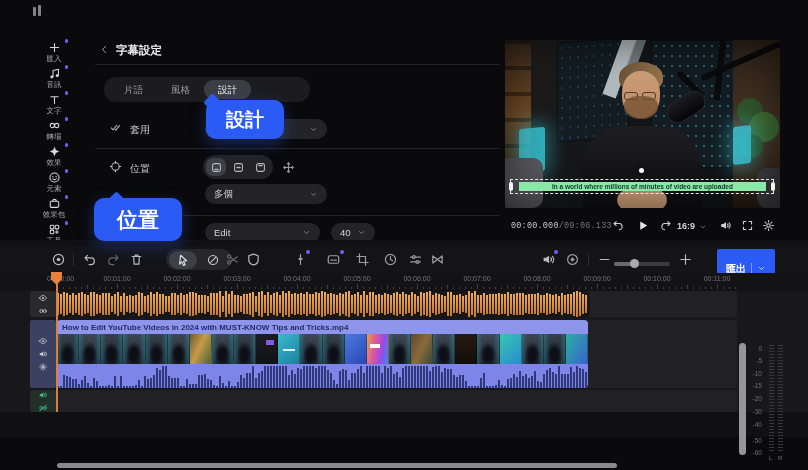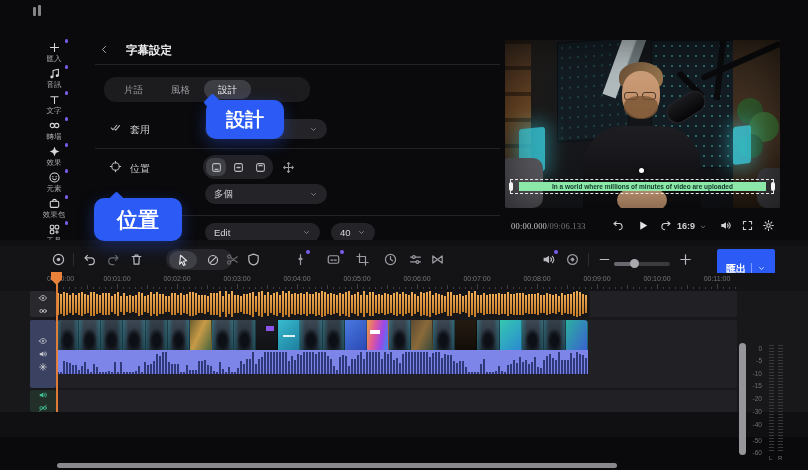--- a/index.html
+++ b/index.html
@@ -14,21 +14,21 @@
   
   #sidebar{position:absolute;left:36px;top:40px;width:36px}
   .side-item{position:relative;height:26px;display:flex;flex-direction:column;align-items:center;cursor:pointer}
   .side-item .sic{position:relative;width:13px;height:13px;color:#d8d8dc}
   .side-item .sic svg{width:100%;height:100%}
   .side-item .slbl{font-size:7.5px;color:#a8a8ae;margin-top:1px;white-space:nowrap}
   .side-item .pdot{right:4px;top:-1px;width:3.5px;height:3.5px}
 
   
   .divider{position:absolute;left:95px;width:405px;height:1px;background:#232327}
-  #panel-title{position:absolute;left:126px;top:43px;font-size:11.5px;font-weight:bold;color:#f0f0f2}
+  #panel-title{position:absolute;left:116px;top:43px;font-size:11.5px;font-weight:bold;color:#f0f0f2}
   #tabs{position:absolute;left:104px;top:77px;height:25px;width:206px;background:#1c1c1f;border-radius:12px;display:flex;align-items:center;padding:0 6px}
   .tab{font-size:9.5px;color:#9a9aa0;padding:0 14px;height:19px;line-height:19px;border-radius:9px;cursor:pointer}
   .tab.active{background:#3d3d44;color:#f0f0f2}
   .rowlbl{position:absolute;font-size:10px;color:#cfcfd3}
   .pill{position:absolute;background:#242428;border-radius:10px;display:flex;align-items:center;padding:0 9px;color:#d6d6da;font-size:9.5px;cursor:pointer}
   .pill .chev{position:relative;margin-left:auto;width:9px;height:9px;color:#9a9aa0}
   .alignGroup{position:absolute;left:203px;top:155px;width:70px;height:24px;background:#232327;border-radius:12px;display:flex;align-items:center;gap:2px;padding:0 3px}
   .alignBtn{width:20px;height:18px;border-radius:7px;display:flex;align-items:center;justify-content:center;color:#b9b9bf;cursor:pointer}
   .alignBtn.sel{background:#3f3f46;color:#fff}
   .alignBtn .aic{position:relative;width:13px;height:13px}
@@ -59,21 +59,21 @@
   .pv-mic{position:absolute;left:160px;top:56px;width:42px;height:22px;border-radius:11px;background:linear-gradient(180deg,#1c1c20,#050507);border:1px solid #26262a;transform:rotate(-32deg)}
   .pv-vig{position:absolute;inset:0;box-shadow:inset 0 0 40px rgba(0,0,0,.55);pointer-events:none}
   .pv-dot{position:absolute;left:134px;top:128px;width:5px;height:5px;border-radius:50%;background:#fff;box-shadow:0 0 4px rgba(0,0,0,.6)}
   #sub-sel{position:absolute;left:5px;top:139px;width:264px;height:15px;border:1px dashed rgba(242,242,242,.95);z-index:30}
   #sub-bar{position:absolute;left:8px;top:2px;width:247px;height:9px;background:#8ce8a9;display:flex;align-items:center;justify-content:center}
   #sub-bar span{font-size:6.5px;font-weight:bold;color:#10382a;white-space:nowrap}
   .sub-handle{position:absolute;top:2px;width:4px;height:9px;border-radius:2px;background:#f5f5f5}
 
   
   #pctrl{position:absolute;left:505px;top:212px;width:275px;height:28px}
-  #timecode{position:absolute;left:6px;top:9px;font-family:Liberation Serif, serif;font-size:8.5px;letter-spacing:.2px}
+  #timecode{position:absolute;left:6px;top:9px;font-family:Liberation Mono, monospace;font-size:8.5px;letter-spacing:.2px}
   #timecode .cur{color:#c9c9cd}
   #timecode .tot{color:#77777d}
   #ratio{position:absolute;left:172px;top:9px;font-size:9px;font-weight:bold;color:#d2d2d6;cursor:pointer}
 
   
   #tl{position:absolute;left:0;top:240px;width:808px;height:197px;background:#101013}
   #toolbar{position:absolute;left:0;top:6px;width:808px;height:27px;background:#141417}
   .vdiv{position:absolute;width:1px;height:13px;background:#2c2c31}
   #toolGroup{position:absolute;left:166px;top:3px;width:66px;height:21px;background:#26262b;border-radius:10.5px;display:flex;align-items:center;padding:0 3px;gap:2px}
   .toolBtn{width:28px;height:18px;border-radius:9px;display:flex;align-items:center;justify-content:center;cursor:pointer}
@@ -879,20 +879,23 @@
           <i class="wbarO" style="height: 80.2983%;"></i>
           <i class="wbarO" style="height: 76.4373%;"></i>
           <i class="wbarO" style="height: 89.0579%;"></i>
           <i class="wbarO" style="height: 96.6799%;"></i>
           <i class="wbarO" style="height: 92.8446%;"></i>
           <i class="wbarO" style="height: 78.6958%;"></i>
           <i class="wbarO" style="height: 67.8574%;"></i>
         </div>
       </div>
     <div id="clipV">
+      <div class="vtitle">
+        <span>How to Edit YouTube Videos in 2024 with MUST-KNOW Tips and Tricks.mp4</span>
+      </div>
       <div class="vthumbs" id="thumbs">
           <div class="cell" style="background: radial-gradient(60% 70% at 50% 68%, rgb(12, 15, 21) 28%, rgba(12, 15, 21, 0) 60%), linear-gradient(90deg, rgba(46, 196, 216, 0.28), rgba(46, 196, 216, 0) 25%, rgba(46, 196, 216, 0) 75%, rgba(46, 196, 216, 0.28)), linear-gradient(rgb(53, 64, 75), rgb(29, 36, 46));"></div>
           <div class="cell" style="background: radial-gradient(60% 70% at 50% 68%, rgb(12, 15, 21) 28%, rgba(12, 15, 21, 0) 60%), linear-gradient(90deg, rgba(46, 196, 216, 0.28), rgba(46, 196, 216, 0) 25%, rgba(46, 196, 216, 0) 75%, rgba(46, 196, 216, 0.28)), linear-gradient(rgb(60, 72, 84), rgb(29, 36, 46));"></div>
           <div class="cell" style="background: radial-gradient(60% 70% at 50% 68%, rgb(12, 15, 21) 28%, rgba(12, 15, 21, 0) 60%), linear-gradient(90deg, rgba(46, 196, 216, 0.28), rgba(46, 196, 216, 0) 25%, rgba(46, 196, 216, 0) 75%, rgba(46, 196, 216, 0.28)), linear-gradient(rgb(53, 64, 75), rgb(29, 36, 46));"></div>
           <div class="cell" style="background: radial-gradient(60% 70% at 50% 68%, rgb(12, 15, 21) 28%, rgba(12, 15, 21, 0) 60%), linear-gradient(90deg, rgba(46, 196, 216, 0.28), rgba(46, 196, 216, 0) 25%, rgba(46, 196, 216, 0) 75%, rgba(46, 196, 216, 0.28)), linear-gradient(rgb(60, 72, 84), rgb(29, 36, 46));"></div>
           <div class="cell" style="background: radial-gradient(60% 70% at 50% 68%, rgb(12, 15, 21) 28%, rgba(12, 15, 21, 0) 60%), linear-gradient(90deg, rgba(46, 196, 216, 0.28), rgba(46, 196, 216, 0) 25%, rgba(46, 196, 216, 0) 75%, rgba(46, 196, 216, 0.28)), linear-gradient(rgb(53, 64, 75), rgb(29, 36, 46));"></div>
           <div class="cell" style="background: radial-gradient(60% 70% at 50% 68%, rgb(12, 15, 21) 28%, rgba(12, 15, 21, 0) 60%), linear-gradient(90deg, rgba(46, 196, 216, 0.28), rgba(46, 196, 216, 0) 25%, rgba(46, 196, 216, 0) 75%, rgba(46, 196, 216, 0.28)), linear-gradient(rgb(60, 72, 84), rgb(29, 36, 46));"></div>
           <div class="cell" style="background: linear-gradient(115deg, rgb(107, 92, 46) 0%, rgb(199, 154, 71) 45%, rgb(71, 102, 60) 100%);"></div>
           <div class="cell" style="background: radial-gradient(60% 70% at 50% 68%, rgb(12, 15, 21) 28%, rgba(12, 15, 21, 0) 60%), linear-gradient(90deg, rgba(46, 196, 216, 0.28), rgba(46, 196, 216, 0) 25%, rgba(46, 196, 216, 0) 75%, rgba(46, 196, 216, 0.28)), linear-gradient(rgb(60, 72, 84), rgb(29, 36, 46));"></div>
           <div class="cell" style="background: radial-gradient(60% 70% at 50% 68%, rgb(12, 15, 21) 28%, rgba(12, 15, 21, 0) 60%), linear-gradient(90deg, rgba(46, 196, 216, 0.28), rgba(46, 196, 216, 0) 25%, rgba(46, 196, 216, 0) 75%, rgba(46, 196, 216, 0.28)), linear-gradient(rgb(53, 64, 75), rgb(29, 36, 46));"></div>

